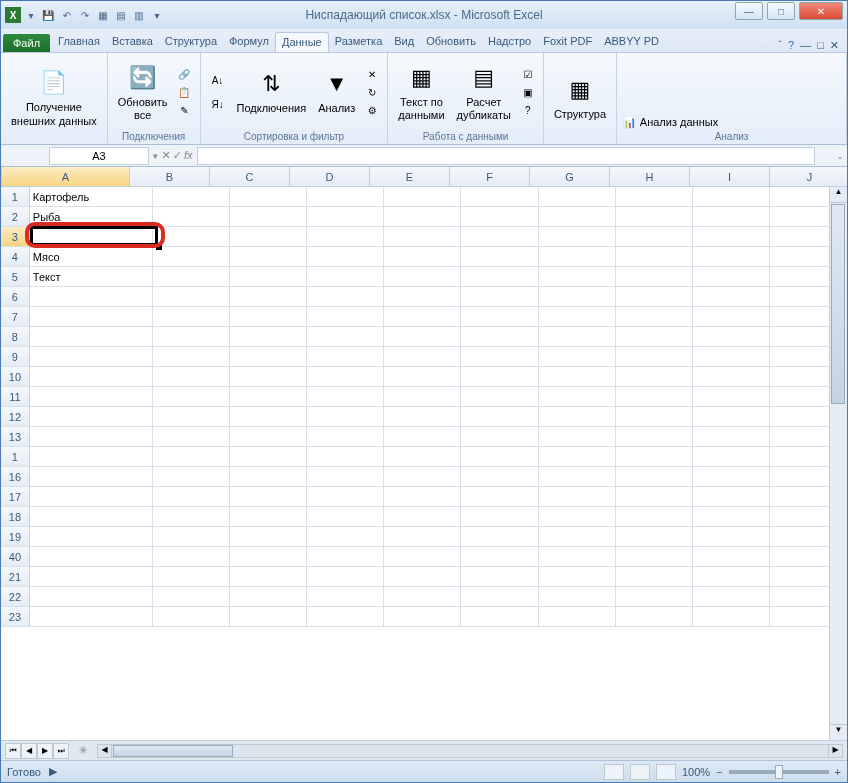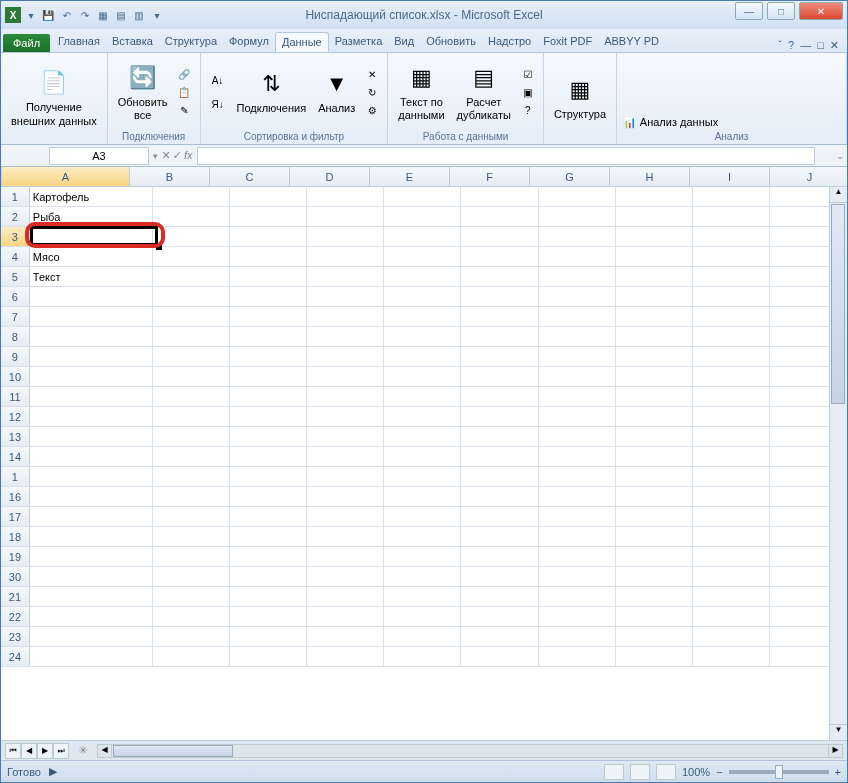--- a/index.html
+++ b/index.html
@@ -398,33 +398,20 @@
           <div class="cell" style="width: 80px;"></div>
           <div class="cell" style="width: 80px;"></div>
           <div class="cell" style="width: 80px;"></div>
           <div class="cell" style="width: 80px;"></div>
           <div class="cell" style="width: 80px;"></div>
           <div class="cell" style="width: 80px;"></div>
           <div class="cell" style="width: 80px;"></div>
           <div class="cell" style="width: 80px;"></div>
         </div>
         <div class="row">
-          <div class="rh">14</div>
-          <div class="cell" style="width: 128px;"></div>
-          <div class="cell" style="width: 80px;"></div>
-          <div class="cell" style="width: 80px;"></div>
-          <div class="cell" style="width: 80px;"></div>
-          <div class="cell" style="width: 80px;"></div>
-          <div class="cell" style="width: 80px;"></div>
-          <div class="cell" style="width: 80px;"></div>
-          <div class="cell" style="width: 80px;"></div>
-          <div class="cell" style="width: 80px;"></div>
-          <div class="cell" style="width: 80px;"></div>
-        </div>
-        <div class="row">
           <div class="rh">1</div>
           <div class="cell" style="width: 128px;"></div>
           <div class="cell" style="width: 80px;"></div>
           <div class="cell" style="width: 80px;"></div>
           <div class="cell" style="width: 80px;"></div>
           <div class="cell" style="width: 80px;"></div>
           <div class="cell" style="width: 80px;"></div>
           <div class="cell" style="width: 80px;"></div>
           <div class="cell" style="width: 80px;"></div>
           <div class="cell" style="width: 80px;"></div>
@@ -476,21 +463,21 @@
           <div class="cell" style="width: 80px;"></div>
           <div class="cell" style="width: 80px;"></div>
           <div class="cell" style="width: 80px;"></div>
           <div class="cell" style="width: 80px;"></div>
           <div class="cell" style="width: 80px;"></div>
           <div class="cell" style="width: 80px;"></div>
           <div class="cell" style="width: 80px;"></div>
           <div class="cell" style="width: 80px;"></div>
         </div>
         <div class="row">
-          <div class="rh">30</div>
+          <div class="rh">40</div>
           <div class="cell" style="width: 128px;"></div>
           <div class="cell" style="width: 80px;"></div>
           <div class="cell" style="width: 80px;"></div>
           <div class="cell" style="width: 80px;"></div>
           <div class="cell" style="width: 80px;"></div>
           <div class="cell" style="width: 80px;"></div>
           <div class="cell" style="width: 80px;"></div>
           <div class="cell" style="width: 80px;"></div>
           <div class="cell" style="width: 80px;"></div>
           <div class="cell" style="width: 80px;"></div>
@@ -516,33 +503,20 @@
           <div class="cell" style="width: 80px;"></div>
           <div class="cell" style="width: 80px;"></div>
           <div class="cell" style="width: 80px;"></div>
           <div class="cell" style="width: 80px;"></div>
           <div class="cell" style="width: 80px;"></div>
           <div class="cell" style="width: 80px;"></div>
           <div class="cell" style="width: 80px;"></div>
         </div>
         <div class="row">
           <div class="rh">23</div>
-          <div class="cell" style="width: 128px;"></div>
-          <div class="cell" style="width: 80px;"></div>
-          <div class="cell" style="width: 80px;"></div>
-          <div class="cell" style="width: 80px;"></div>
-          <div class="cell" style="width: 80px;"></div>
-          <div class="cell" style="width: 80px;"></div>
-          <div class="cell" style="width: 80px;"></div>
-          <div class="cell" style="width: 80px;"></div>
-          <div class="cell" style="width: 80px;"></div>
-          <div class="cell" style="width: 80px;"></div>
-        </div>
-        <div class="row">
-          <div class="rh">24</div>
           <div class="cell" style="width: 128px;"></div>
           <div class="cell" style="width: 80px;"></div>
           <div class="cell" style="width: 80px;"></div>
           <div class="cell" style="width: 80px;"></div>
           <div class="cell" style="width: 80px;"></div>
           <div class="cell" style="width: 80px;"></div>
           <div class="cell" style="width: 80px;"></div>
           <div class="cell" style="width: 80px;"></div>
           <div class="cell" style="width: 80px;"></div>
           <div class="cell" style="width: 80px;"></div>

